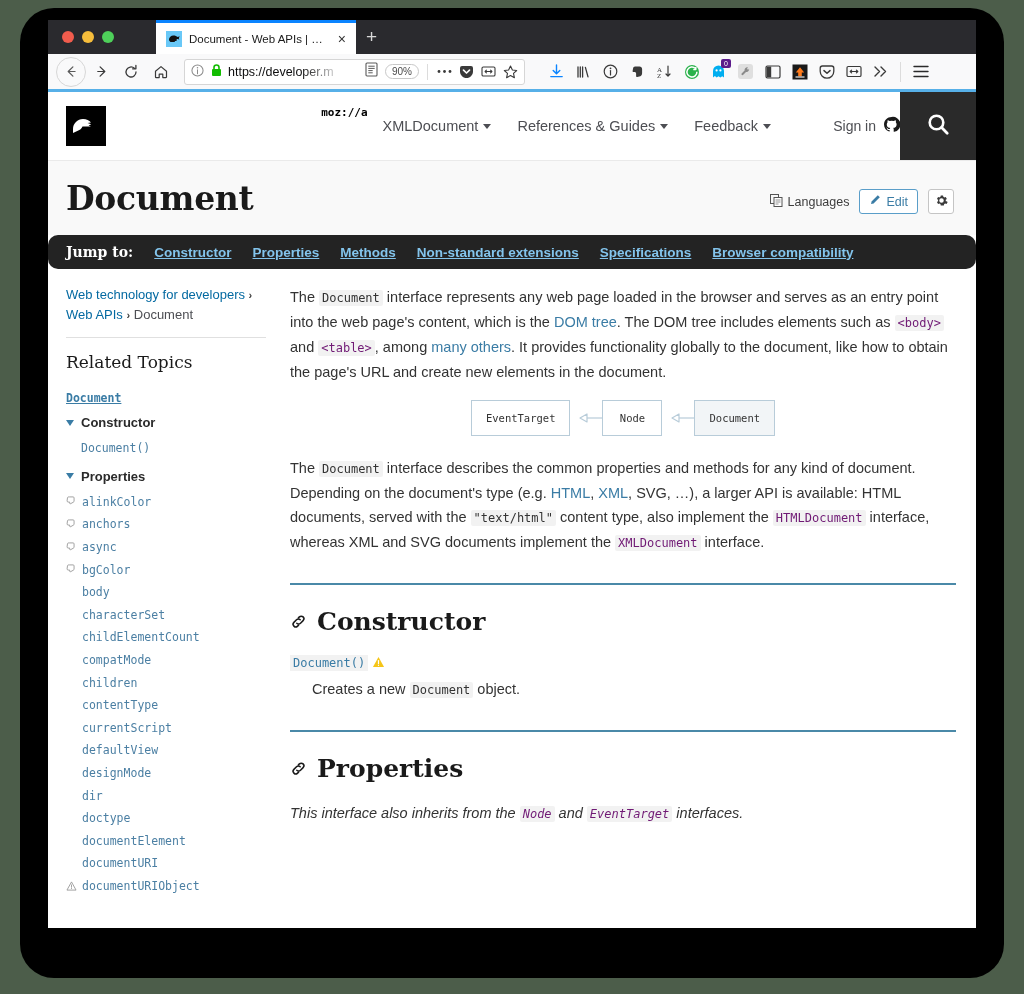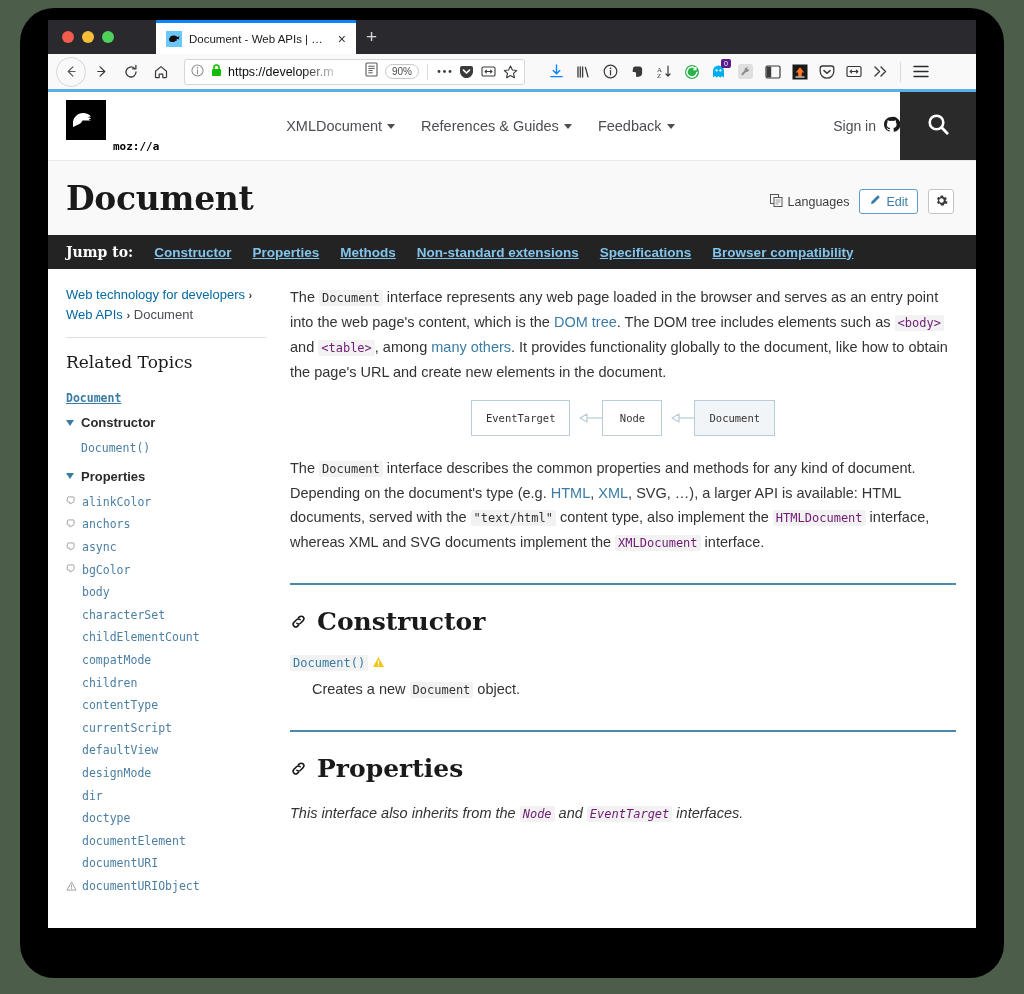--- a/index.html
+++ b/index.html
@@ -108,21 +108,21 @@
   }
   .logo-text {
     color: #fff; font-family: "DejaVu Serif", serif; font-size: 21px;
     line-height: 26px; padding: 1px 4px 0 4px; letter-spacing: -.2px;
   }
   .logo-moz {
     background: #fff; color: #000; font-family: "DejaVu Sans Mono", monospace;
     font-size: 11px; font-weight: bold; align-self: flex-start;
     margin-left: 44px; padding: 0 3px; line-height: 13px;
   }
-  .logo-wrap { display:flex; flex-direction: column; }
+  .logo-wrap { display:flex; flex-direction: row; }
 
   .mdn-nav { display: flex; align-items: center; gap: 26px; margin-left: 12px; }
   .mdn-nav-item {
     font-size: 14.5px; color: #4d4e53; display: flex; align-items: center; gap: 5px;
   }
   .caret { width: 0; height: 0; border-left: 4px solid transparent; border-right: 4px solid transparent; border-top: 5px solid #4d4e53; }
 
   .signin {
     position: absolute; right: 76px; top: 50%; transform: translateY(-50%);
     display: flex; align-items: center; gap: 7px; font-size: 14px; color: #4d4e53;
@@ -146,21 +146,21 @@
     border: 1px solid #5a9ec9; color: #3a7ca5; background: #fff; border-radius: 3px;
     font-size: 12.5px; padding: 4px 9px; display: flex; align-items: center; gap: 5px;
   }
   .btn-gear {
     border: 1px solid #c5c5c5; background: #fff; border-radius: 3px;
     width: 26px; height: 25px; display: flex; align-items: center; justify-content: center;
   }
 
   .jumpto {
     background: #232323; height: 34px; display: flex; align-items: center;
-    padding-left: 18px; gap: 21px;
+    padding-left: 18px; gap: 21px; border-radius: 10px;
   }
   .jump-label {
     font-family: "DejaVu Serif", serif; font-weight: bold; color: #fff; font-size: 14px;
   }
   .jump-link {
     color: #83c4ec; font-size: 13.5px; font-weight: bold;
     font-family: "Liberation Sans", sans-serif;
   }
 
   .body-wrap { display: flex; padding: 16px 0 0 0; }

